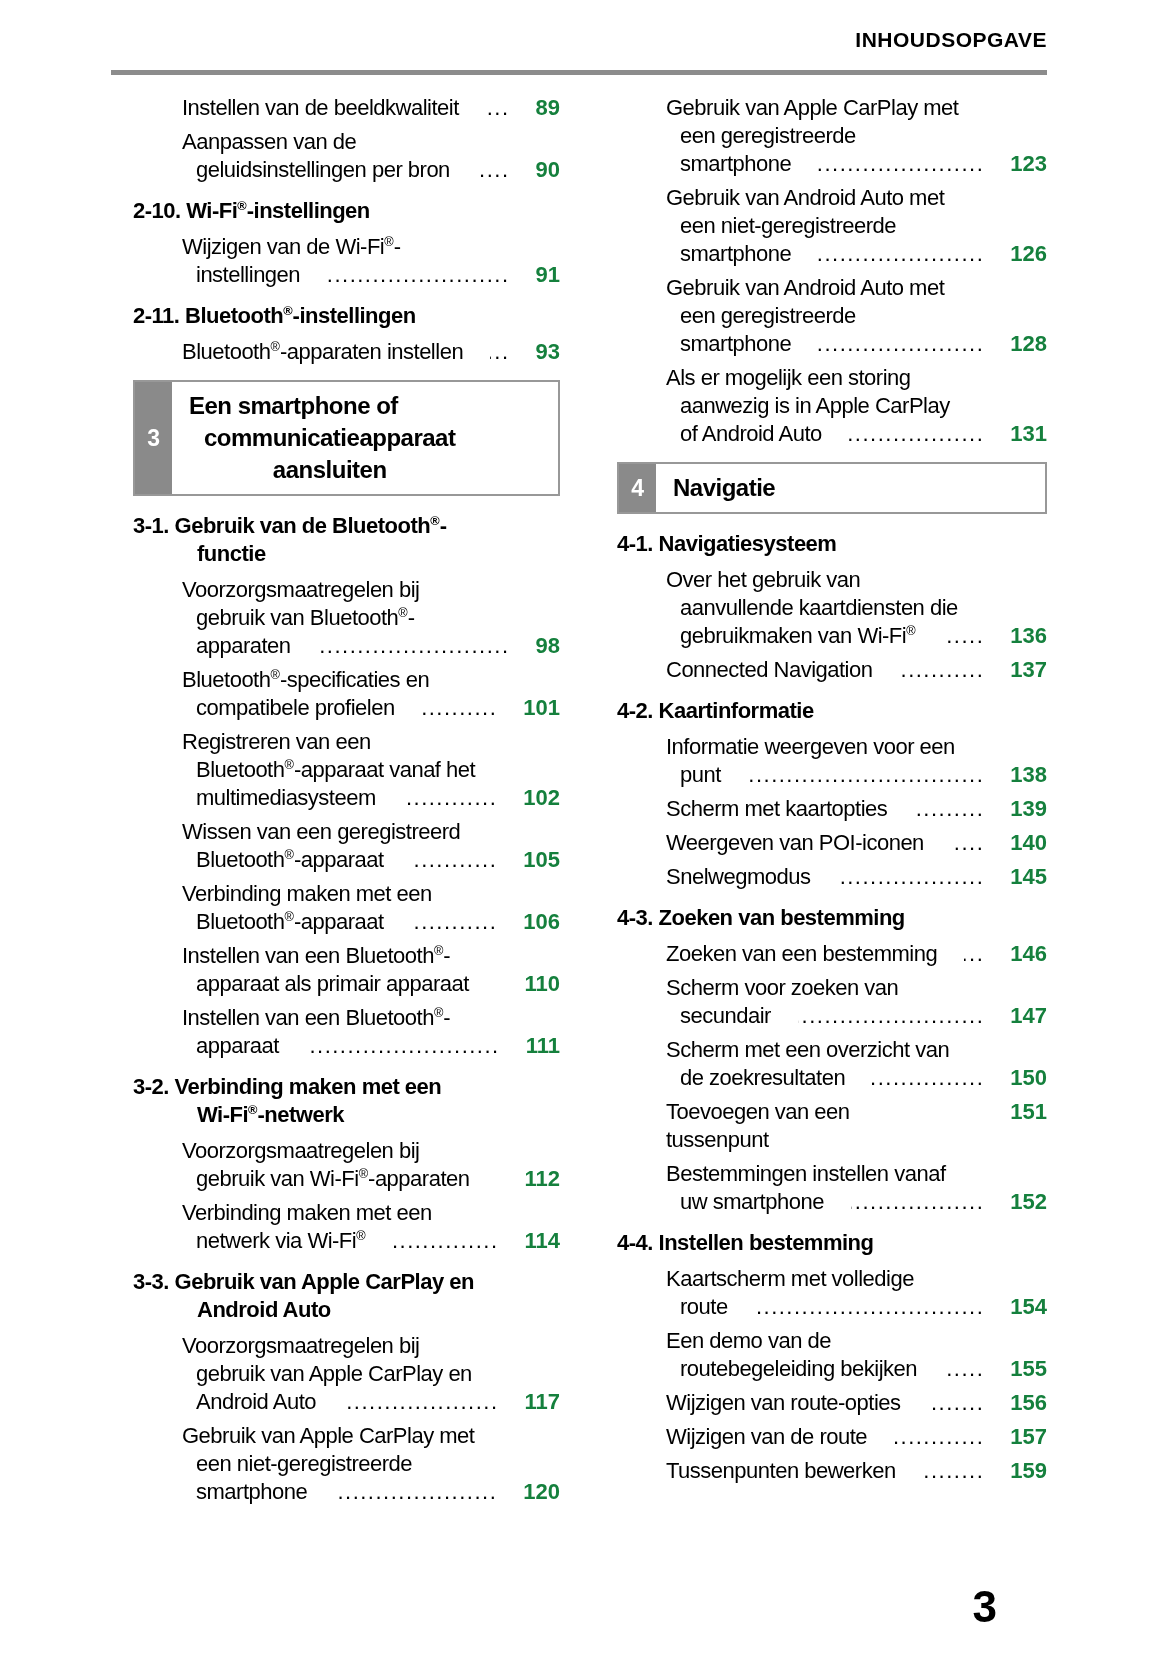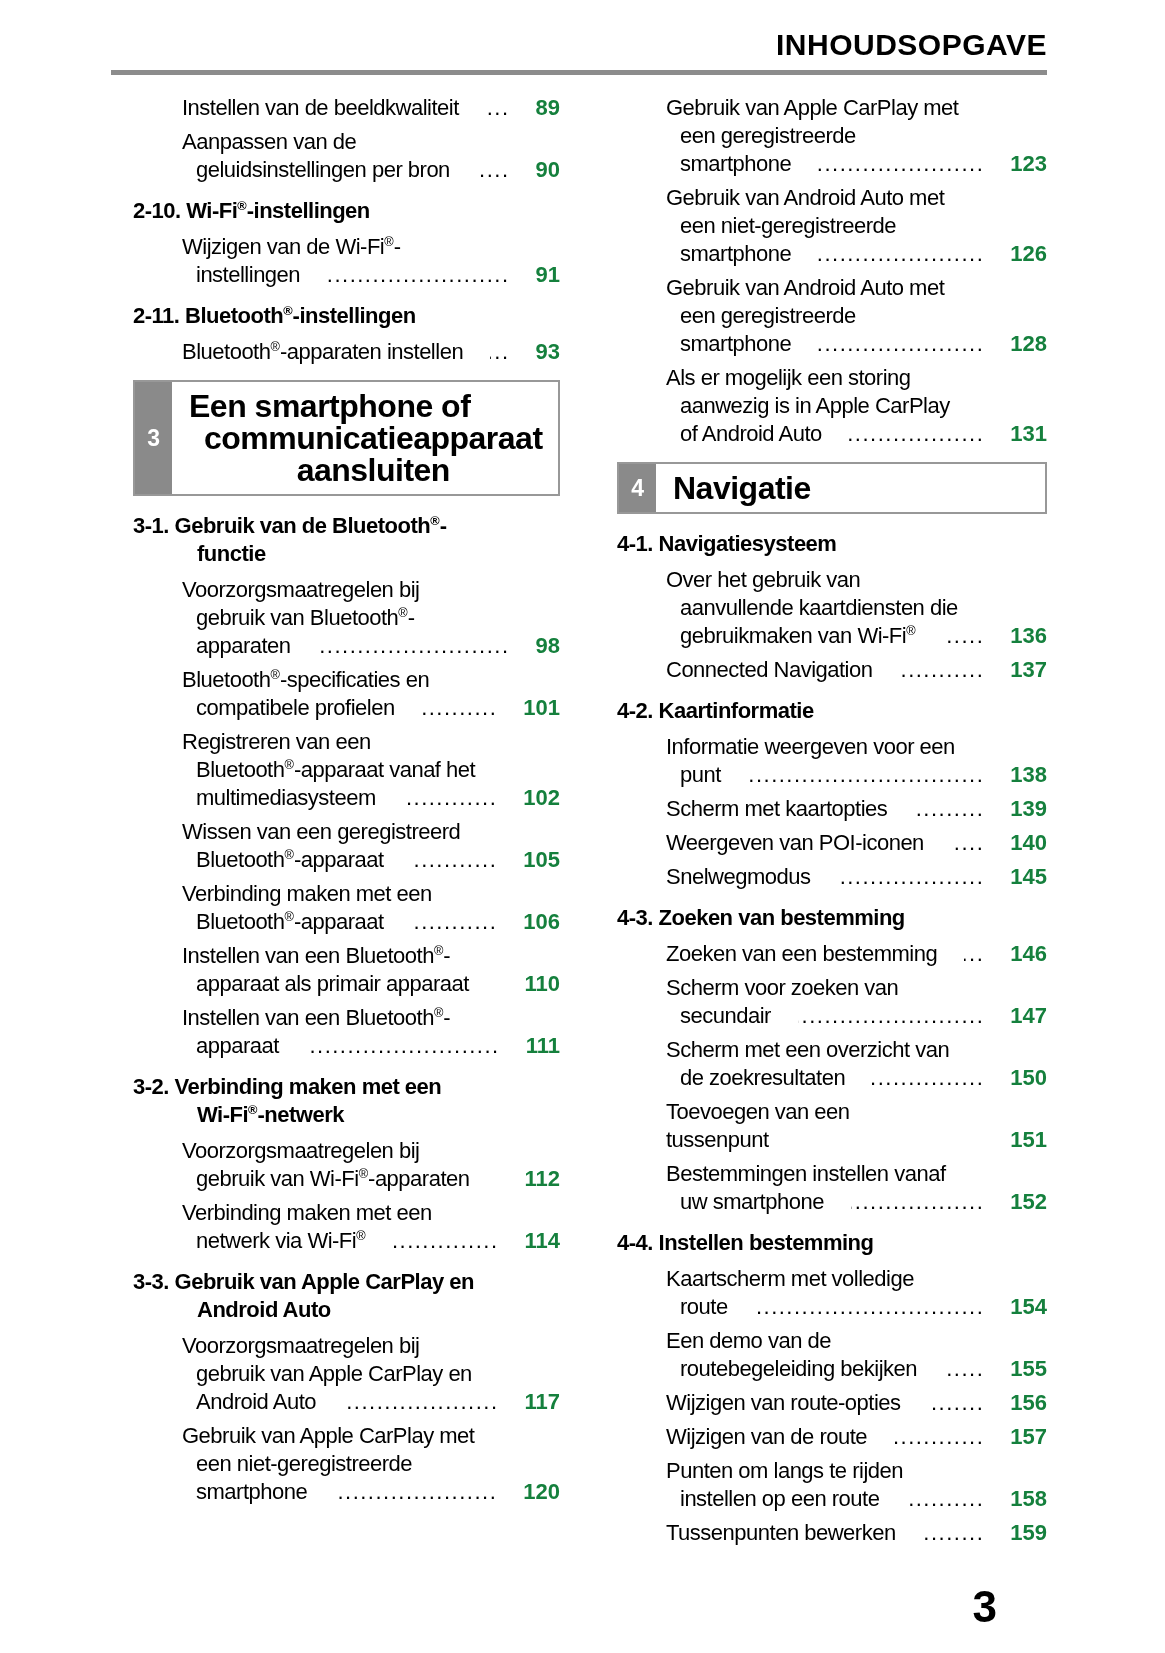--- a/index.html
+++ b/index.html
@@ -3,37 +3,37 @@
 <meta charset="utf-8">
 <style>
   html, body { margin:0; padding:0; background:#e8e8e8; }
   .page {
     position:relative; width:1165px; height:1653px; background:#ffffff;
     font-family:"Liberation Sans", sans-serif; color:#000;
     margin:0 auto; overflow:hidden;
   }
   .hdr-title {
     position:absolute; top:28px; right:118px;
-    font-size:30px; font-weight:bold; letter-spacing:0.5px; color:#000;
+    font-size:21px; font-weight:bold; letter-spacing:0.5px; color:#000;
   }
   .hdr-rule {
     position:absolute; top:70px; left:111px; width:936px; height:5px;
     background:#8c8c8c;
   }
   .col {
     position:absolute; top:94px;
     font-size:22px; line-height:28px; letter-spacing:-0.5px;
   }
   #col-left  { left:133px; width:427px; }
   #col-right { left:617px; width:430px; }
 
   
   .entry { padding-left:49px; margin-bottom:6px; }
   .line.cont { padding-left:14px; }
-  .line.last { display:flex; align-items:flex-end;gap:24px; }
+  .line.last { display:flex; align-items:flex-start;gap:24px; }
   .txt { flex:0 1 auto; }
   .leader {
     flex:1 1 0; min-width:0; overflow:hidden; white-space:nowrap;
     direction:rtl; margin:0 2px 0 3px;
   }
   .leader::after {
     content:"..................................................................";
     letter-spacing:1.5px; color:#000;
   }
   .leader.nodots::after { content:""; }
@@ -48,21 +48,21 @@
     display:flex; align-items:stretch;
     border:2px solid #989898; background:#fff;
     margin:14px 0 16px 0;
   }
   .chapter-tab {
     flex:0 0 37px; background:#8a8a8a;
     display:flex; align-items:center; justify-content:center;
   }
   .chapter-num { color:#ffffff; font-weight:bold; font-size:23px; }
   .chapter-title {
-    font-weight:bold; font-size:32px; line-height:32px;
+    font-weight:bold; font-size:24px; line-height:32px;
     letter-spacing:-0.5px; padding:8px 8px 8px 17px;
   }
   .cline.cont { padding-left:15px;text-align:center; }
 
   sup.reg { font-size:0.58em; vertical-align:super; line-height:0; letter-spacing:0; }
 
   .ftr {
     position:absolute; top:1582px; right:168px;
     font-size:44px; font-weight:bold; color:#000;
   }
@@ -389,28 +389,20 @@
         </div>
       </div>
       <div class="entry">
         <div class="line last">
           <span class="txt">Wijzigen van de route</span>
           <span class="leader"></span>
           <span class="pg">157</span>
         </div>
       </div>
       <div class="entry">
-        <div class="line"><span class="txt">Punten om langs te rijden</span></div>
-        <div class="line cont last">
-          <span class="txt">instellen op een route</span>
-          <span class="leader"></span>
-          <span class="pg">158</span>
-        </div>
-      </div>
-      <div class="entry">
         <div class="line last">
           <span class="txt">Tussenpunten bewerken</span>
           <span class="leader"></span>
           <span class="pg">159</span>
         </div>
       </div>
     </div>
   <div class="ftr">3</div>
 </div>
 

